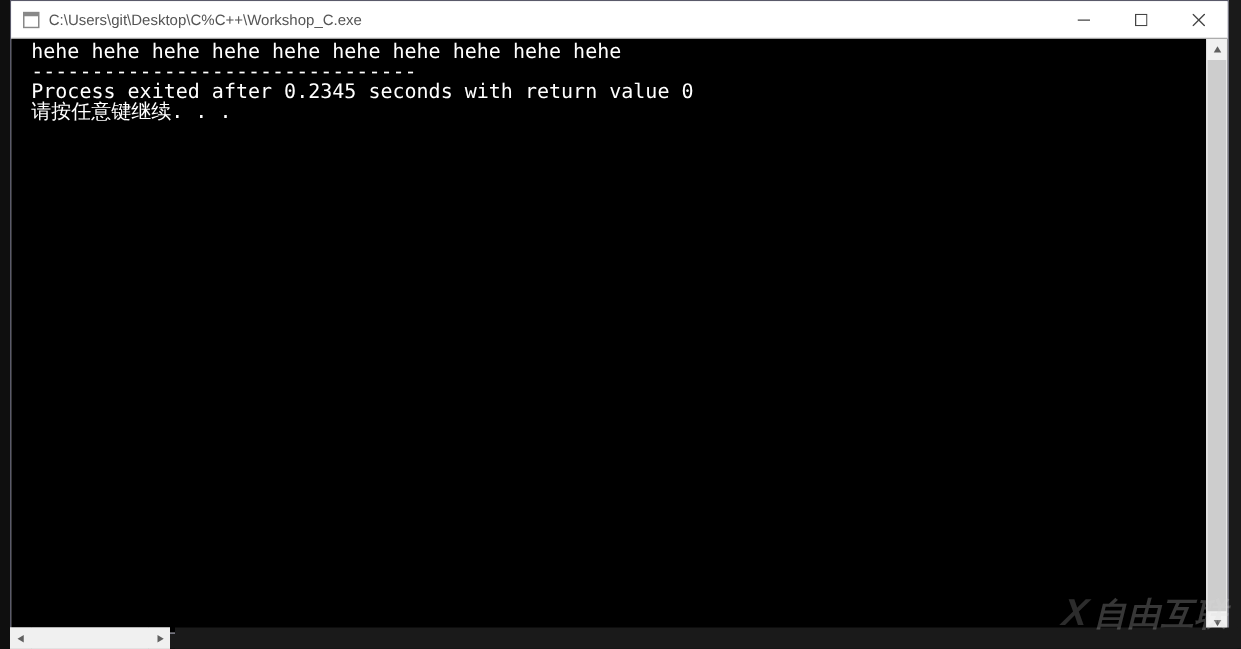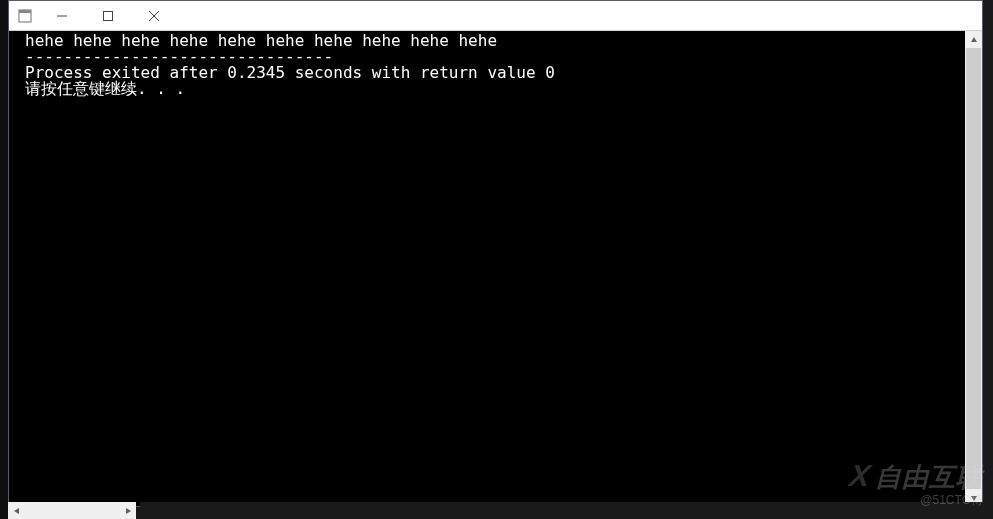--- a/index.html
+++ b/index.html
@@ -203,20 +203,21 @@
 <div class="left-sliver"></div>
 
 <div class="window">
   <div class="titlebar">
     <div class="app-icon">
       <svg viewBox="0 0 14 14">
         <rect x="1" y="1" width="12" height="12" fill="none" stroke="#888" stroke-width="1.2"></rect>
         <rect x="1" y="1" width="12" height="3" fill="#888"></rect>
       </svg>
     </div>
+    <div class="title-text">C:\Users\git\Desktop\C%C++\Workshop_C.exe</div>
     <div class="window-controls">
       <div class="win-btn">
         <svg viewBox="0 0 10 10">
             <line x1="0" y1="5" x2="10" y2="5" stroke="currentColor" stroke-width="1"></line>
           </svg>
       </div>
       <div class="win-btn">
         <svg viewBox="0 0 10 10">
             <rect x="0.5" y="0.5" width="9" height="9" fill="none" stroke="currentColor" stroke-width="1"></rect>
           </svg>
@@ -267,14 +268,13 @@
   <div class="hs-track"></div>
   <div class="hs-btn">
     <svg viewBox="0 0 8 8">
         <polygon points="2,1 2,7 7,4"></polygon>
       </svg>
   </div>
 </div>
 
 <div class="watermark">
   <div class="wm-main"><span class="wm-x">X</span><span>自由互联</span></div>
-  <div class="wm-sub">@51CTO博</div>
 </div>
 
 </body></html>

